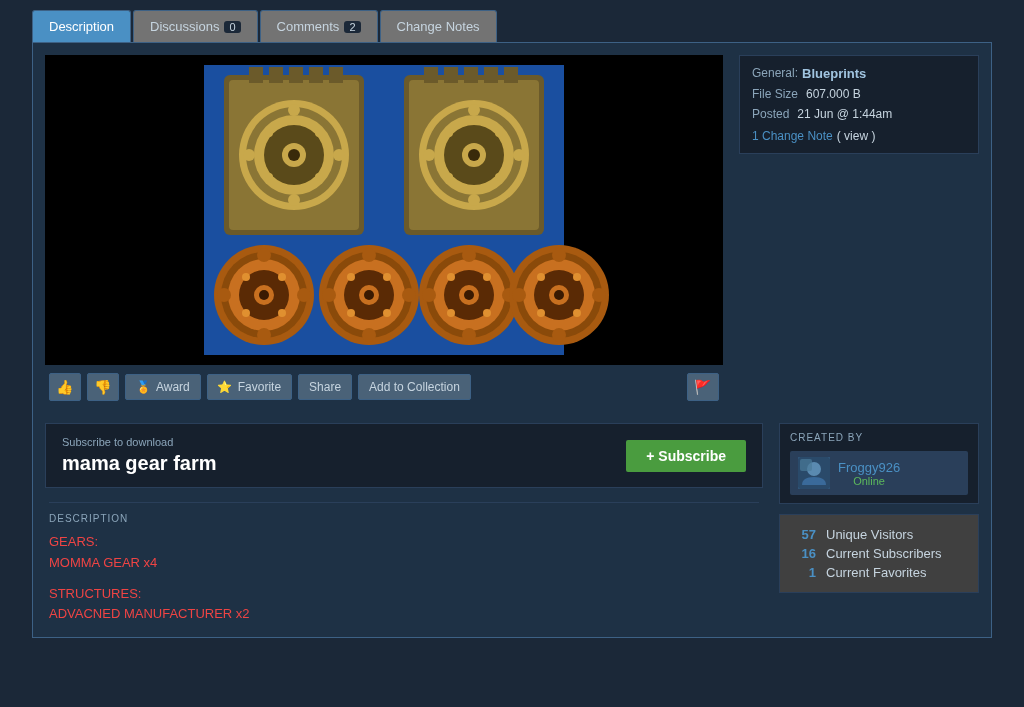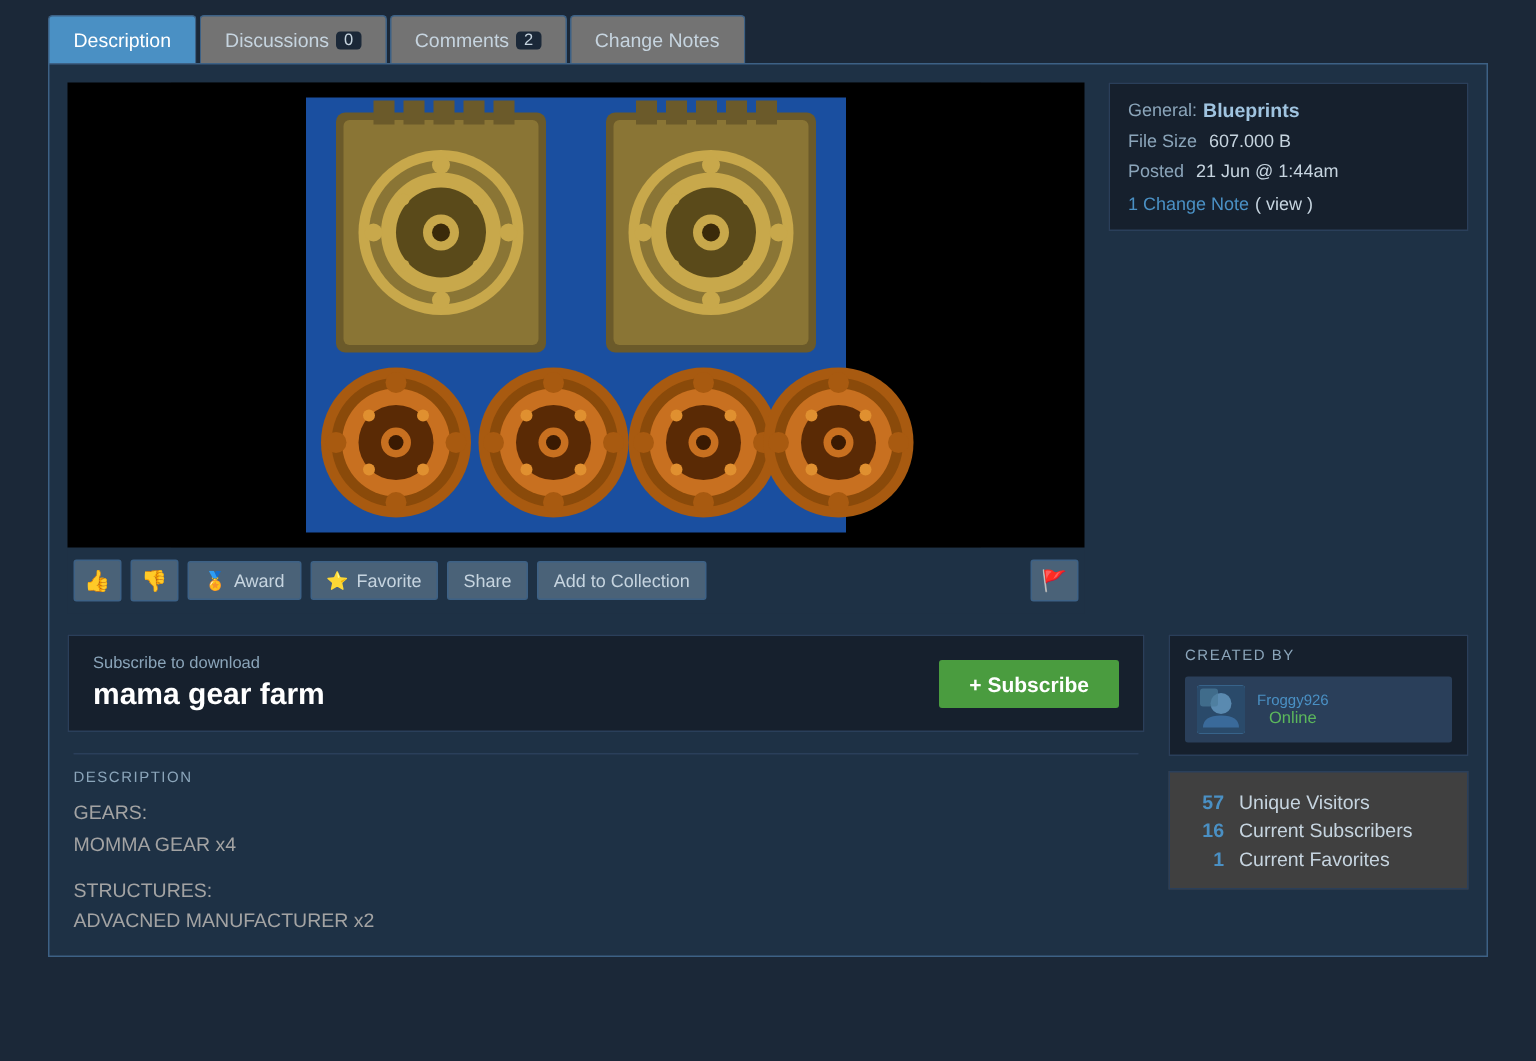--- a/index.html
+++ b/index.html
@@ -231,21 +231,21 @@
       color: #8ba5ba;
       letter-spacing: 1px;
       text-transform: uppercase;
       margin-bottom: 8px;
       border-top: 1px solid #2a3f5a;
       padding-top: 10px;
     }
 
     .desc-text {
       font-size: 13px;
-      color: #a3a3a3;
+      color: #ef4444;
       line-height: 1.6;
     }
 
     .creator-box {
       background: #16202d;
       border: 1px solid #2a3f5a;
       padding: 8px 10px;
     }
 
     .creator-label {
@@ -275,21 +275,21 @@
       justify-content: center;
       overflow: hidden;
     }
 
     .creator-avatar svg {
       width: 32px;
       height: 32px;
     }
 
     .creator-name {
-      font-size: 10px;
+      font-size: 13px;
       color: #4a90c4;
       cursor: pointer;
     }
 
     .creator-status {
       font-size: 11px;
       color: #5cb85c;
       text-align: center;
     }
 

